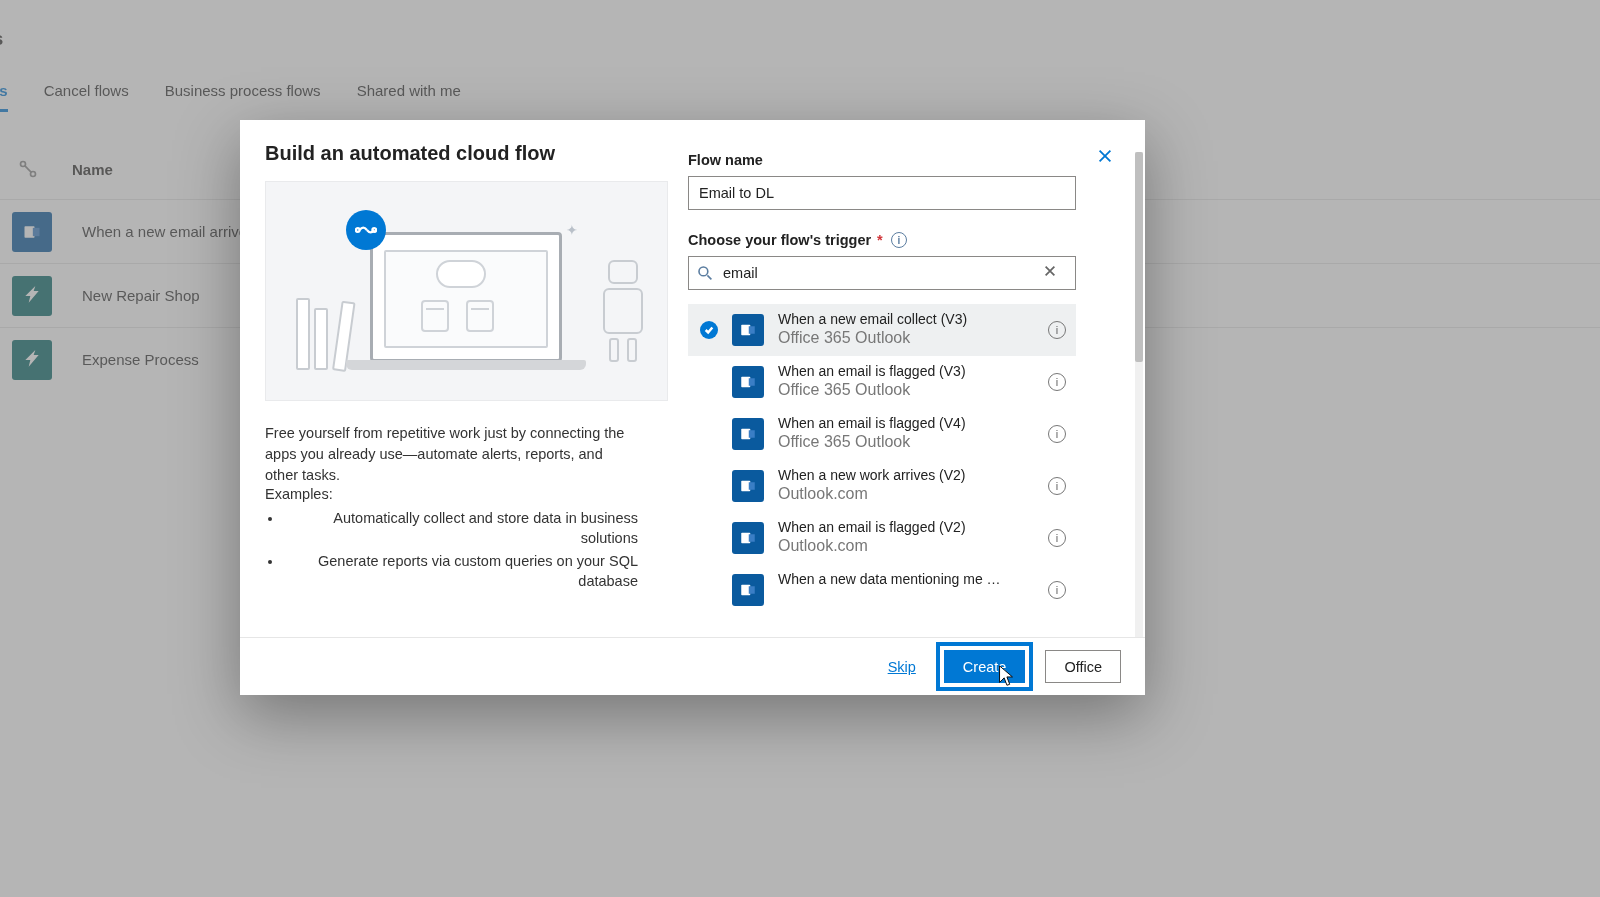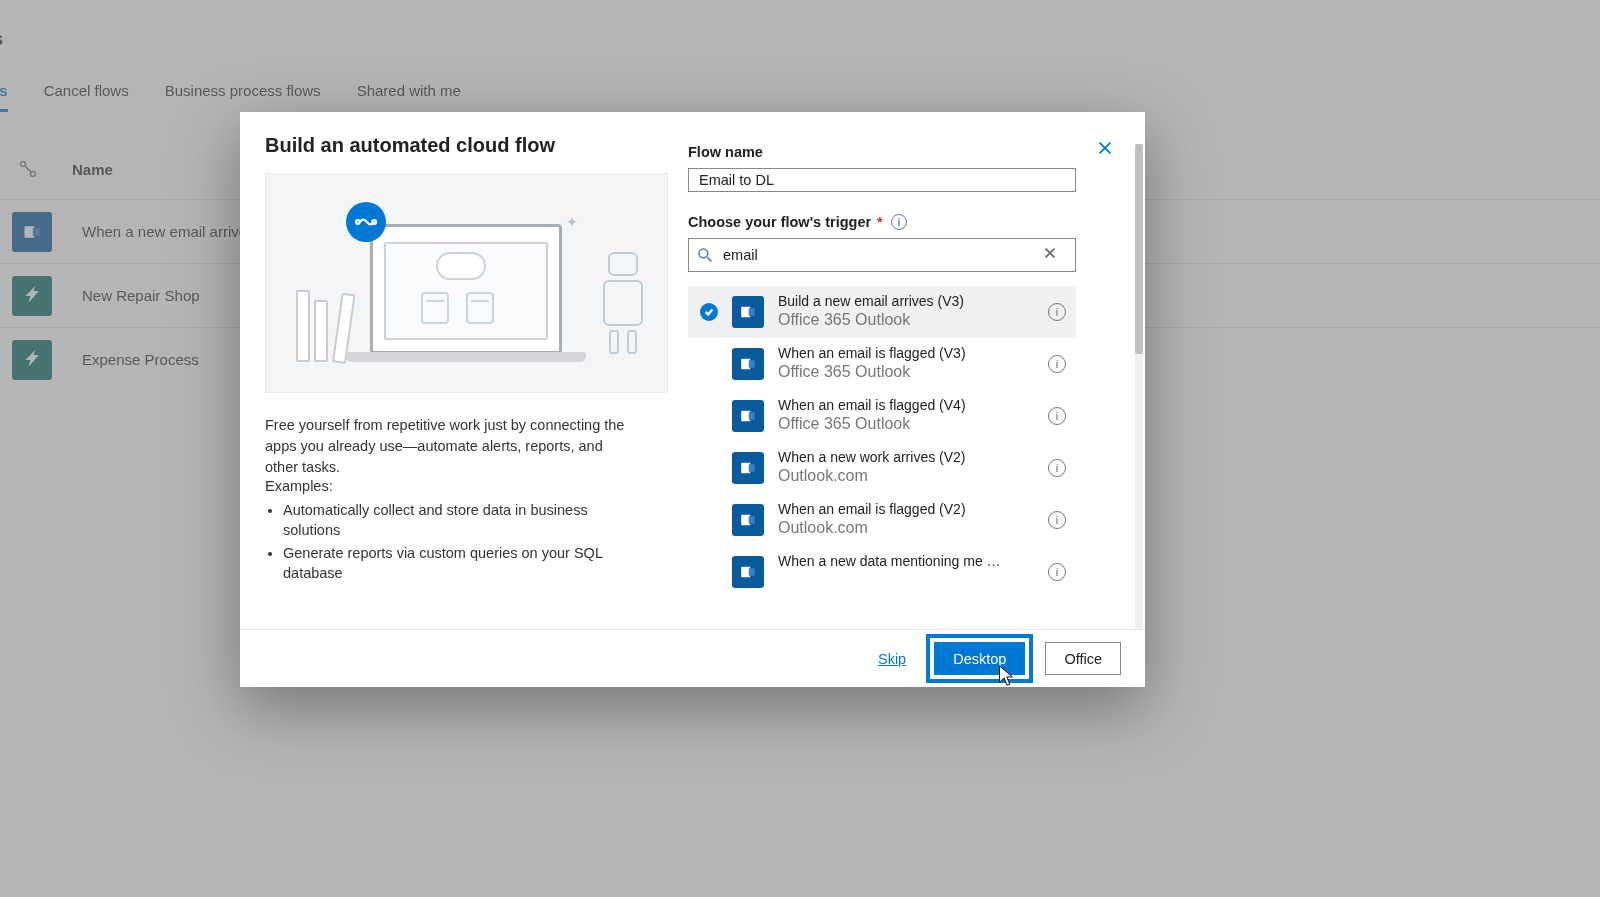--- a/index.html
+++ b/index.html
@@ -20,41 +20,41 @@
   .bg-row-icon { width:40px; height:40px; border-radius:3px; display:flex; align-items:center; justify-content:center; margin-right:30px; }
   .bg-row-icon.blue { background:#0a5a9e; }
   .bg-row-icon.teal { background:#0a6a6a; }
   .bg-row-label { font-size:15px; color:#333; }
   .bg-row svg { width:20px; height:20px; fill:#fff; }
 
   
   .overlay { position:absolute; inset:0; background:rgba(120,120,120,0.55); }
 
   
-  .modal { position:absolute; left:240px; top:112px; width:905px; height:575px; background:#fff; box-shadow:0 20px 60px rgba(0,0,0,0.35); display:flex; flex-direction:column; }
+  .modal { position:absolute; left:240px; top:120px; width:905px; height:575px; background:#fff; box-shadow:0 20px 60px rgba(0,0,0,0.35); display:flex; flex-direction:column; }
   .modal-body { flex:1; display:flex; padding:22px 0 0 25px; overflow:hidden; position:relative;}
   .modal-left { width:403px; padding-right:30px; }
   .modal-title { font-size:20px; font-weight:600; margin-bottom:16px; color:#222;}
   .illus { width:403px; height:220px; background:#f4f5f7; border:1px solid #e9eaec; position:relative; overflow:hidden;}
   .desc { font-size:14.5px; line-height:1.45; margin-top:22px; color:#333; }
   .examples-h { font-size:14.5px; color:#333; }
   .examples { margin:6px 0 0 18px; font-size:14.5px; color:#333; }
-  .examples li { margin:2px 0; line-height:1.4;}
+  .examples li { margin:2px 0; line-height:1.4;text-align:right;}
 
   .modal-right { flex:1; padding:4px 8px 0 20px; position:relative; overflow:hidden;}
   .modal-right-inner { height:100%; overflow:hidden; padding-right:22px;}
   .close-x { position:absolute; right:28px; top:24px; width:24px; height:24px; cursor:pointer; color:#0078d4; display:flex; align-items:center; justify-content:center;}
   .close-x svg{width:18px;height:18px;stroke:#0078d4;stroke-width:2;fill:none;}
 
   .field-label { font-size:14.5px; font-weight:600; margin:6px 0 8px 0; color:#222;}
   .trigger-label { display:flex; align-items:center; gap:8px; margin-top:22px;}
   .req { color:#d13438; margin-left:-2px;}
   .info-small { width:16px; height:16px; border:1.4px solid #5b7da0; border-radius:50%; display:inline-flex; align-items:center; justify-content:center; font-size:10px; color:#5b7da0;}
 
-  .text-input { width:388px; height:24px; border:1px solid #8a8886; font-size:14.5px; padding:0 10px; color:#222; background:#fff;}
+  .text-input { width:388px; height:34px; border:1px solid #8a8886; font-size:14.5px; padding:0 10px; color:#222; background:#fff;}
   .search-wrap { width:388px; height:34px; border:1px solid #8a8886; display:flex; align-items:center; padding:0 8px; margin-top:8px;}
   .search-wrap svg { width:16px; height:16px; stroke:#5b7da0; fill:none; stroke-width:2; margin-right:10px;}
   .search-wrap input { border:none; outline:none; flex:1; font-size:14.5px; color:#222; }
   .clear-x { cursor:pointer; color:#666; }
   .clear-x svg{width:14px;height:14px;stroke:#666;stroke-width:2;fill:none;}
 
   .trigger-list { width:388px; margin-top:14px; }
   .trigger-item { display:flex; align-items:center; height:52px; padding:0 10px 0 12px; cursor:pointer; border-bottom:1px solid transparent;}
   .trigger-item.selected { background:#eef0f1; }
   .trigger-check { width:18px; height:18px; margin-right:14px; display:flex; align-items:center; justify-content:center;}
@@ -239,21 +239,21 @@
                   <path d="M2 6 L5 9 L10 3"></path>
                 </svg>
               </span>
             <span class="trigger-icon">
                 <svg viewBox="0 0 24 24">
                   <rect x="3" y="5" width="12" height="14" rx="1"></rect>
                   <rect x="13" y="7" width="8" height="10" fill="#3a7ec5"></rect>
                 </svg>
               </span>
             <span class="trigger-text">
-                <div class="trigger-name">Build a new email arrives (V3)</div>
+                <div class="trigger-name">When a new email collect (V3)</div>
                 <div class="trigger-sub">Office 365 Outlook</div>
               </span>
             <span class="trigger-info">i</span>
           </div>
           <div class="trigger-item">
             <span class="trigger-check off"></span>
             <span class="trigger-icon">
                 <svg viewBox="0 0 24 24">
                   <rect x="3" y="5" width="12" height="14" rx="1"></rect>
                   <rect x="13" y="7" width="8" height="10" fill="#3a7ec5"></rect>
@@ -322,21 +322,21 @@
             <span class="trigger-info">i</span>
           </div>
         </div>
       </div>
     </div>
   </div>
 
   <div class="modal-footer">
     <button class="btn-link">Skip</button>
     <span class="create-highlight">
-      <button class="btn btn-primary">Desktop</button>
+      <button class="btn btn-primary">Create</button>
     </span>
     <button class="btn">Office</button>
   </div>
 </div>
 
 <div class="cursor-ptr">
   <svg viewBox="0 0 20 26">
       <path d="M3 2 L3 20 L8 15 L11 23 L14 22 L11 14 L17 14 Z"></path>
     </svg>
 </div>

